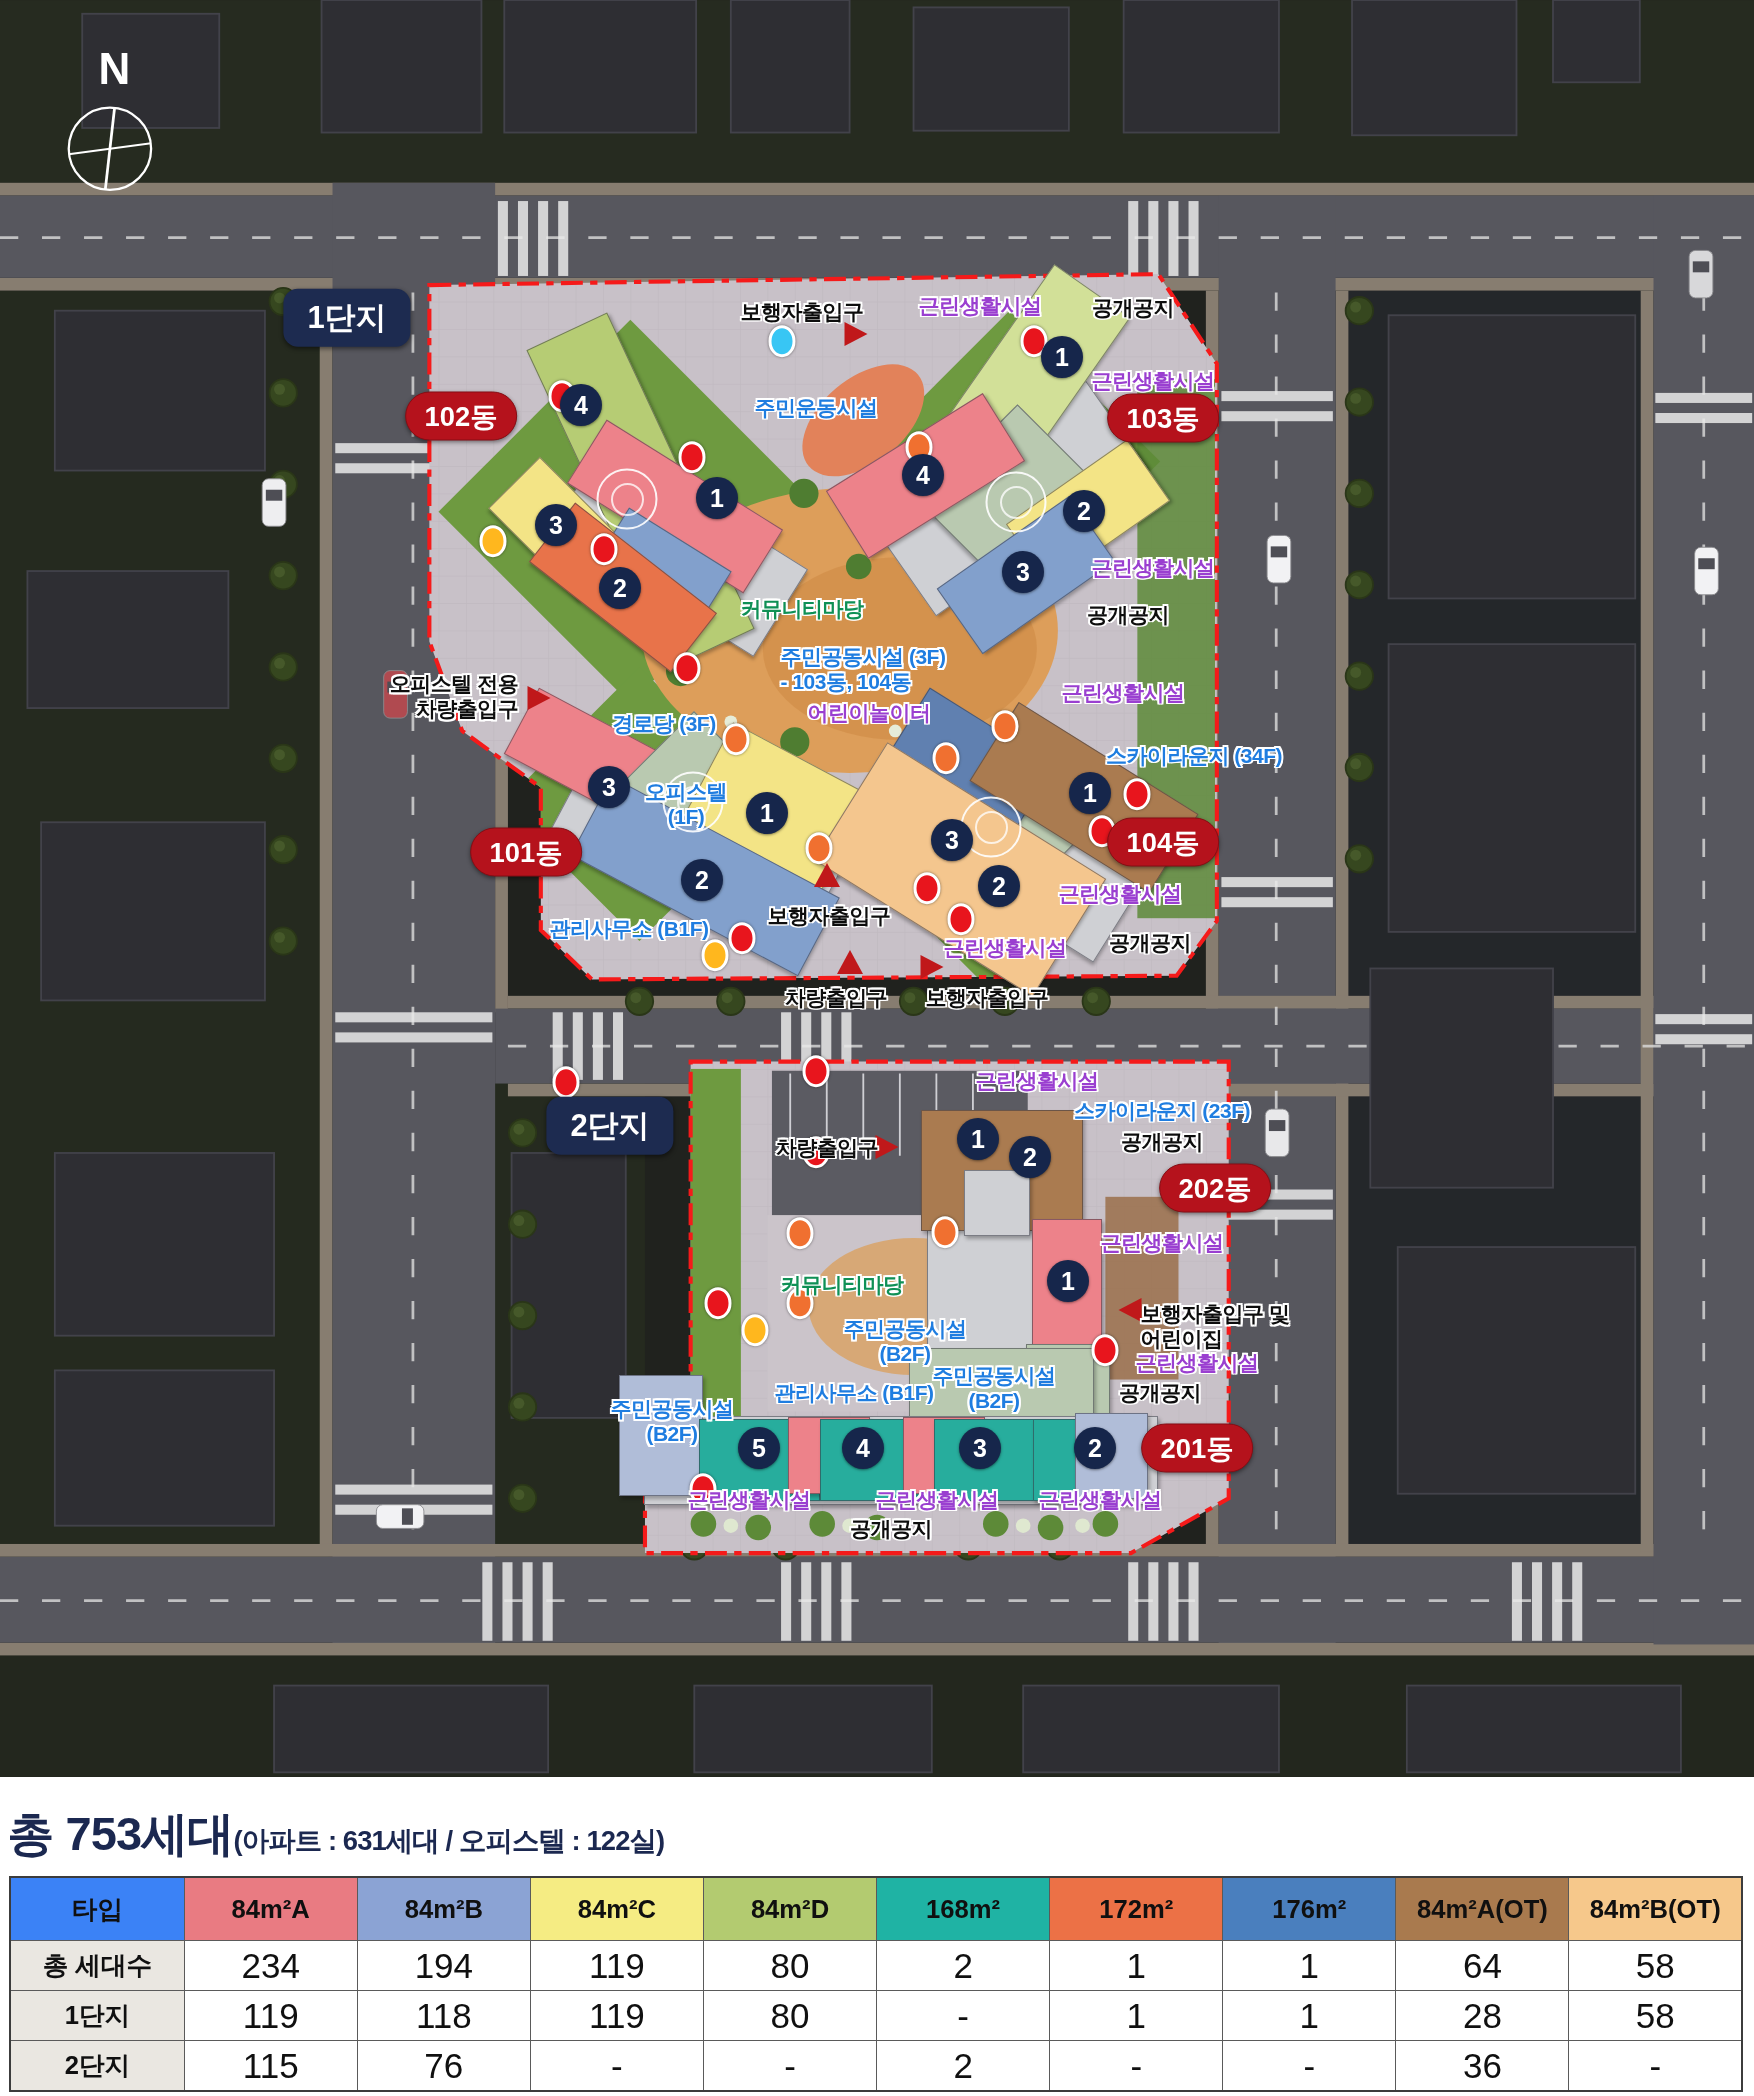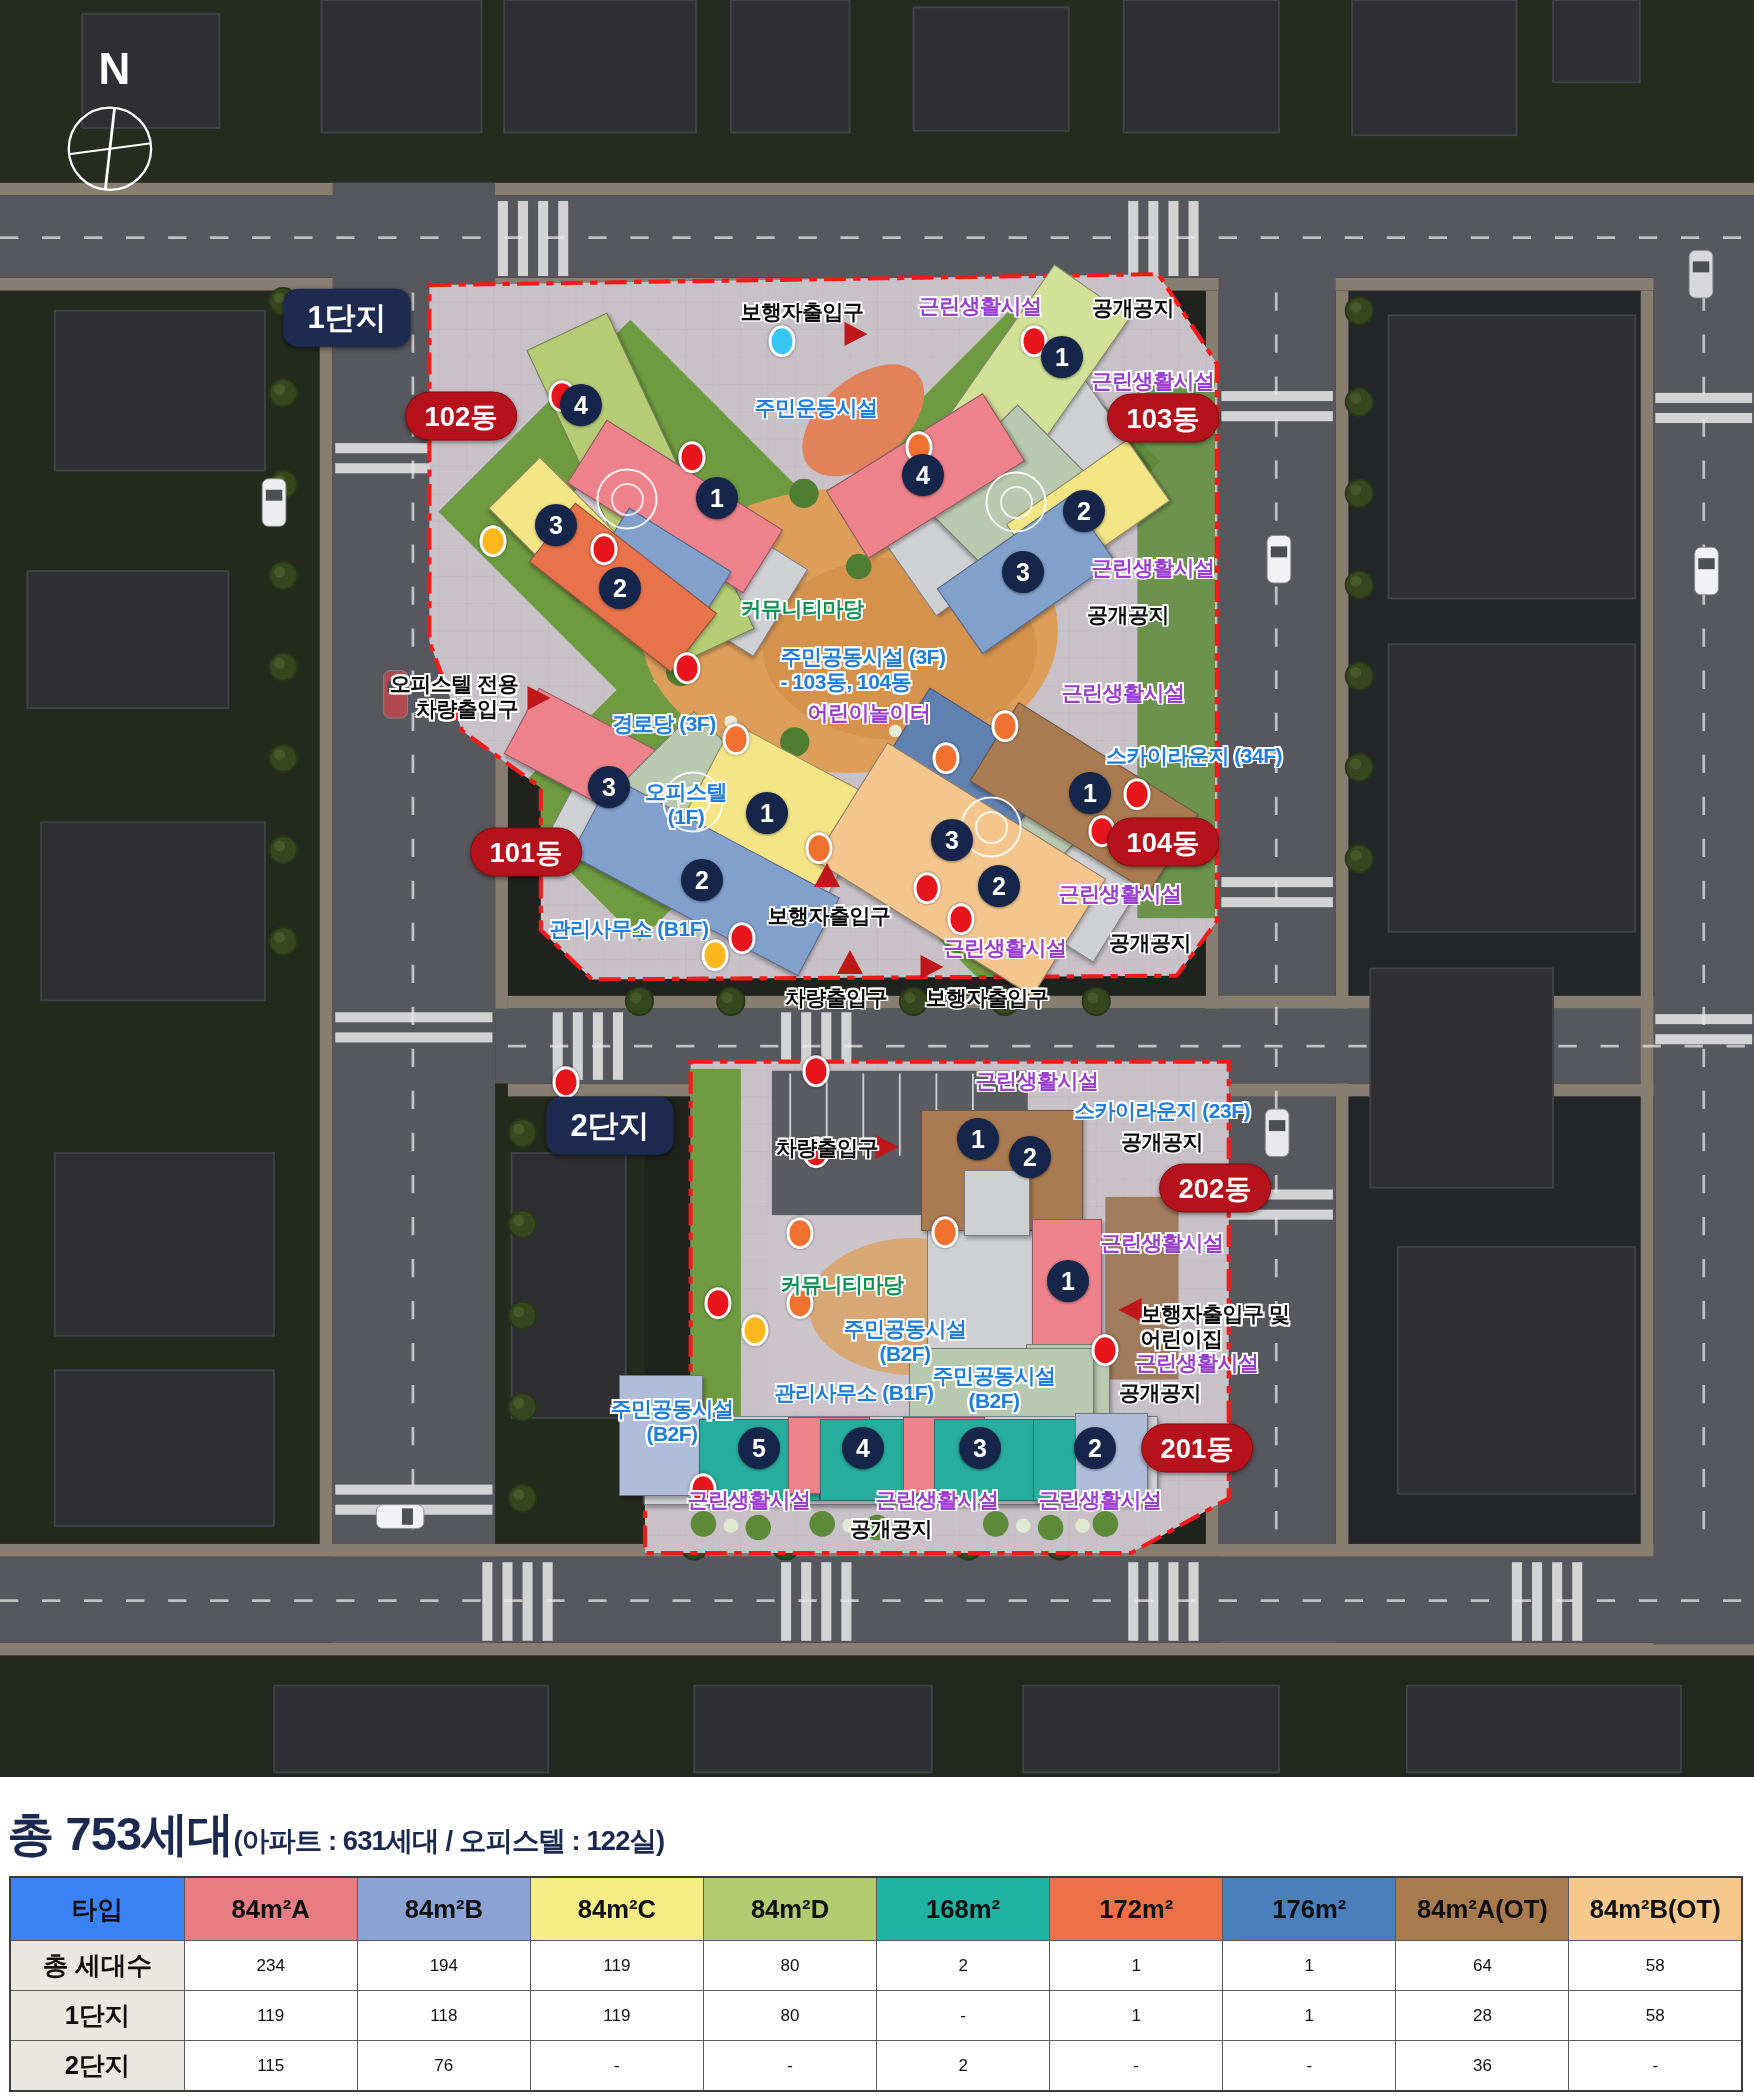--- a/index.html
+++ b/index.html
@@ -51,21 +51,21 @@
 
   .bottom{position:absolute;left:0;top:1777px;width:1754px;height:320px;background:#fff}
   .title{position:absolute;left:7.3px;top:25.6px;color:#1b2850;white-space:nowrap}
   .title .big{font-size:47px;font-weight:800;letter-spacing:-0.9px}
   .title .small{font-size:27.4px;font-weight:700;letter-spacing:-0.9px}
   table.units{position:absolute;left:9.1px;top:99px;width:1734px;border-collapse:collapse;table-layout:fixed;
       border:2.7px solid #3c3c3c;font-family:inherit}
   table.units th,table.units td{border:1.8px solid #5a5a5a;text-align:center;vertical-align:middle;
       font-size:25.6px;color:#101010;padding:0}
   table.units thead th{height:62px;font-weight:700}
-  table.units tbody td{height:49px;font-weight:500;font-size:17px;background:#fff}
+  table.units tbody td{height:49px;font-weight:500;font-size:35px;background:#fff}
   table.units tbody td.rowlab{background:#eae7e1;font-weight:700;font-size:25.6px}
 </style>
 </head>
 <body>
 
 <div class="stage">
 
   <div class="map">
     <svg class="ground" width="1754" height="1777" viewBox="0 0 1920 1945">
       <defs>

